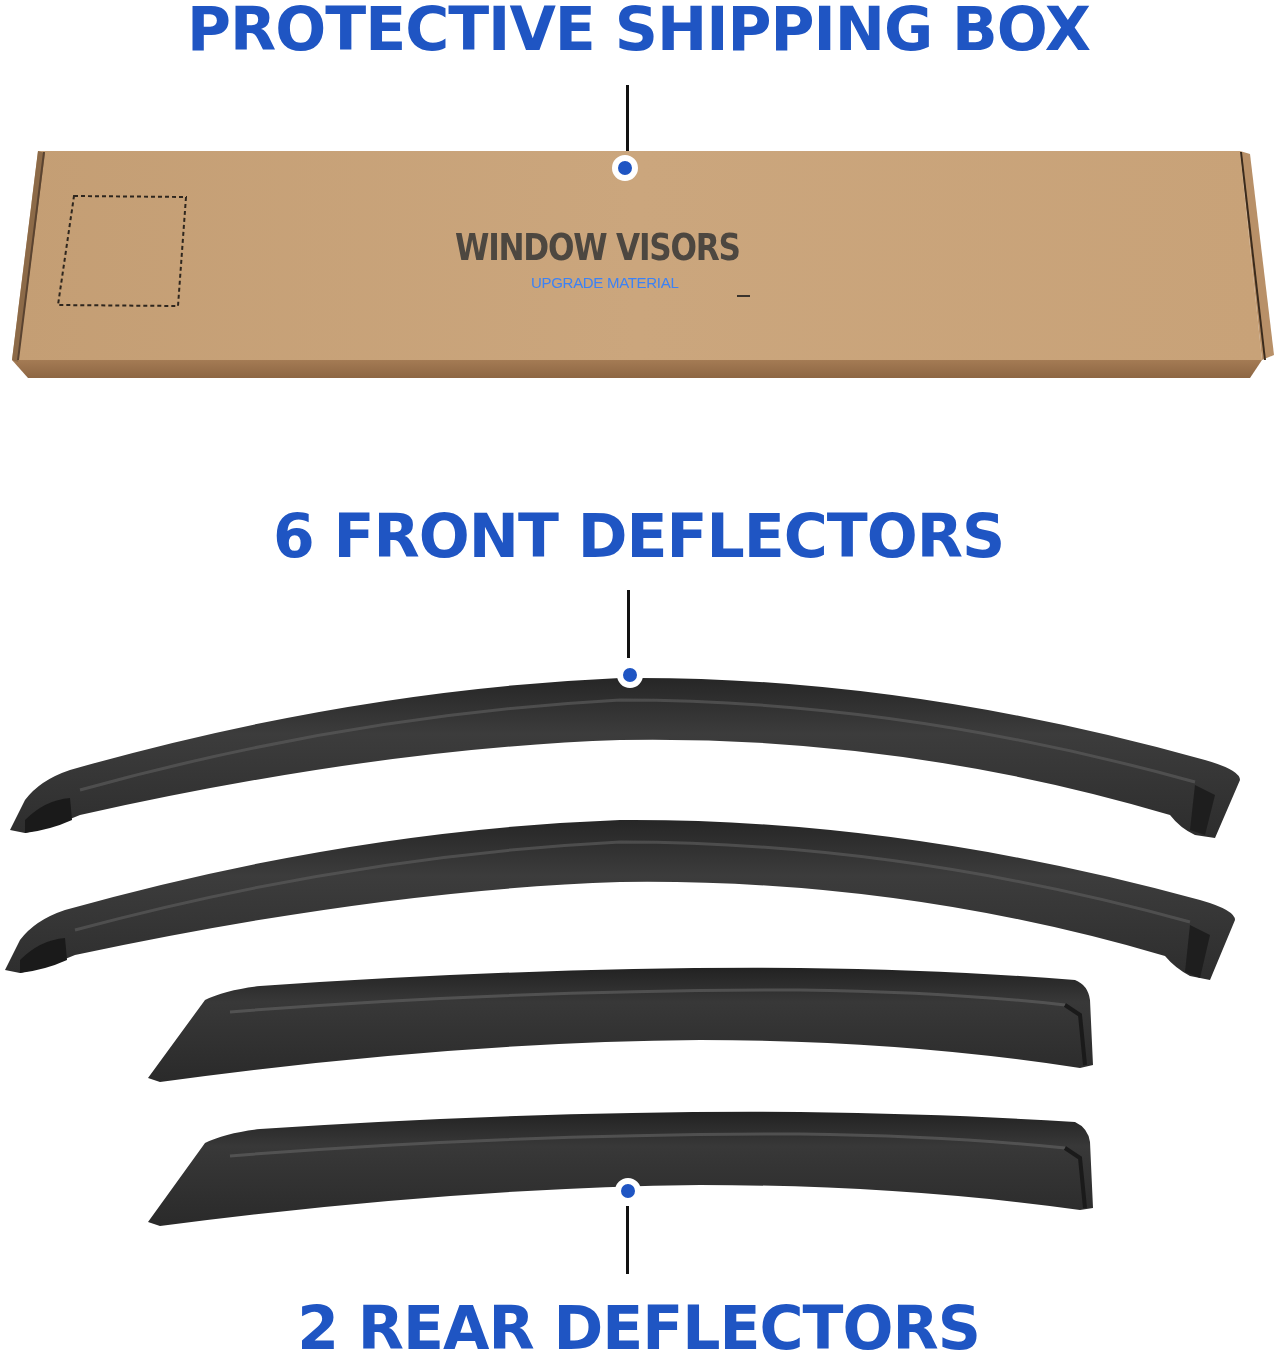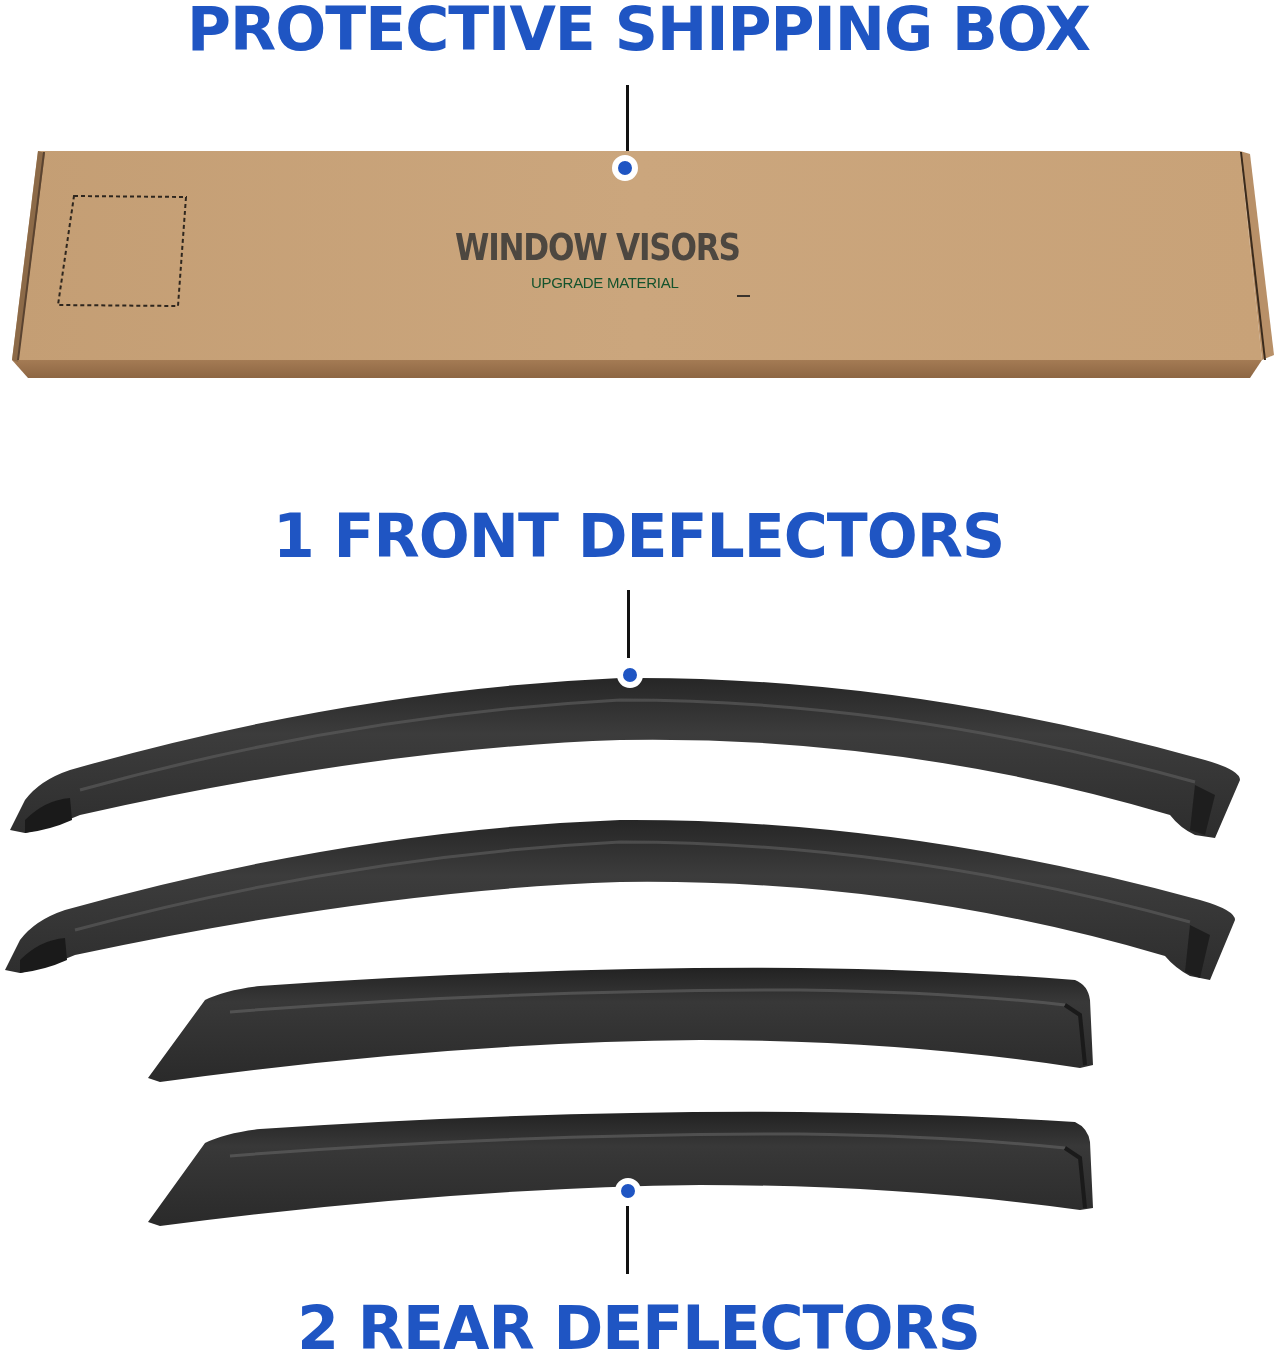--- a/index.html
+++ b/index.html
@@ -19,21 +19,21 @@
     }
     .box-wrap { position: absolute; left: 0; top: 140px; width: 1277px; height: 260px; }
     .box-text-main {
       position: absolute; left: 455px; top: 225px; width: 320px;
       font-family: "DejaVu Sans", sans-serif; font-weight: bold; font-size: 38px;
       color: #4d4740; letter-spacing: -1.5px; transform: scaleX(0.82); transform-origin: left top;
       white-space: nowrap;
     }
     .box-text-sub {
       position: absolute; left: 531px; top: 274px;
-      font-family: "Liberation Sans", sans-serif; font-size: 15px; color: #14532d;
+      font-family: "Liberation Sans", sans-serif; font-size: 15px; color: #3b82f6;
       letter-spacing: -0.3px; white-space: nowrap;
     }
     .visors { position: absolute; left: 0; top: 660px; width: 1277px; height: 580px; }
   </style>
 </head>
 <body>
 
 <div id="h1" class="heading">PROTECTIVE SHIPPING BOX</div>
 
 <div class="leader" style="left:626px; top:85px; height:70px;"></div>
@@ -66,21 +66,21 @@
 
     <line x1="737" y1="296" x2="750" y2="296" stroke="#3a332c" stroke-width="2"></line>
   </svg>
 </div>
 
 <div class="box-text-main">WINDOW VISORS</div>
 <div class="box-text-sub">UPGRADE MATERIAL</div>
 
 <div class="dot" style="left:612px; top:155px;"></div>
 
-<div id="h2" class="heading">1 FRONT DEFLECTORS</div>
+<div id="h2" class="heading">6 FRONT DEFLECTORS</div>
 
 <div class="leader" style="left:627px; top:590px; height:68px;"></div>
 
 <div class="visors">
   <svg width="1277" height="580" viewBox="0 660 1277 580" xmlns="http://www.w3.org/2000/svg">
     <defs>
       <linearGradient id="visorBody" x1="0" y1="0" x2="0" y2="1">
         <stop offset="0" stop-color="#262626"></stop>
         <stop offset="0.35" stop-color="#3c3c3c"></stop>
         <stop offset="1" stop-color="#2d2d2d"></stop>

